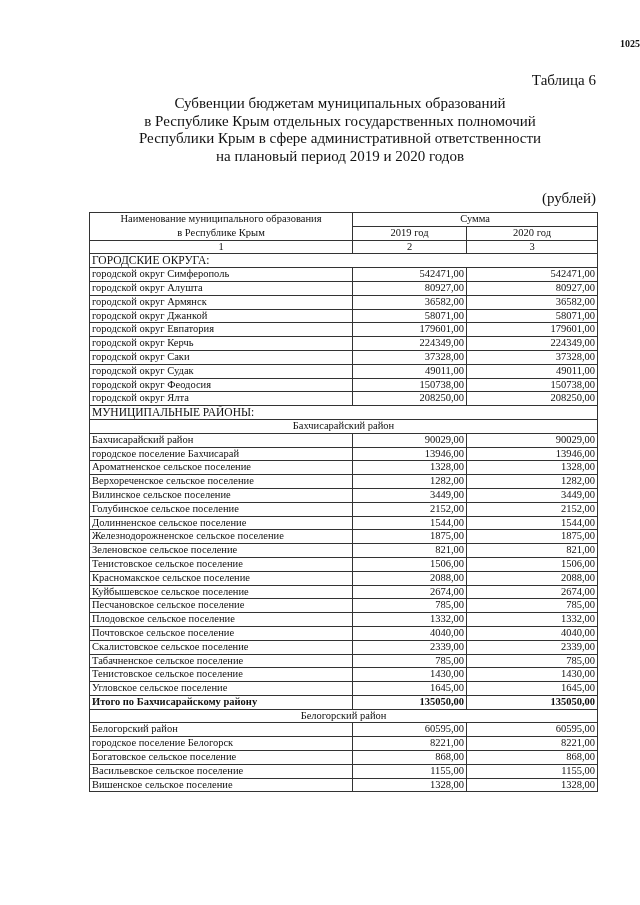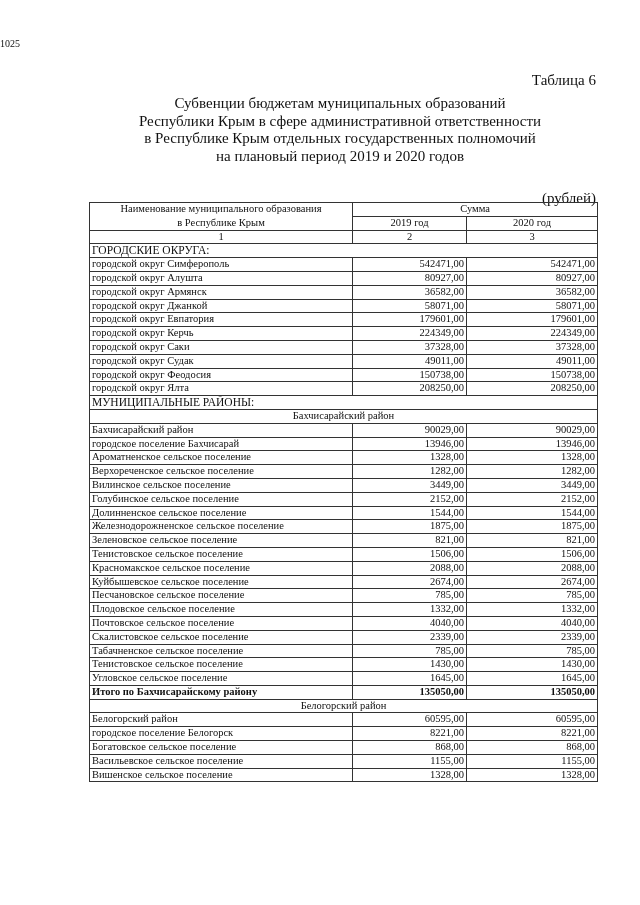--- a/index.html
+++ b/index.html
@@ -1,36 +1,37 @@
 <!DOCTYPE html>
 <html><head>
 <meta charset="utf-8">
 <style>
   html, body { margin: 0; padding: 0; background: #ffffff; }
   body {
     width: 640px; height: 905px; position: relative; overflow: hidden;
     font-family: "Liberation Serif", "DejaVu Serif", serif; color: #111;
   }
   .page-number {
-    position: absolute; top: 38px; left: 0; width: 640px; text-align: left;
+    position: absolute; top: 38px; left: 0; width: 640px; text-align: right;
     font-size: 10px;
+    font-weight: bold;
   }
   .table-label {
     position: absolute; top: 72px; right: 44px; font-size: 15px;
   }
   .title {
     position: absolute; top: 95px; left: 80px; width: 520px; text-align: center;
     font-size: 15px; line-height: 17.6px;
   }
   .title div { white-space: nowrap; }
   .units {
     position: absolute; top: 190px; right: 44px; font-size: 15px;
   }
   table.budget {
-    position: absolute; top: 202px; left: 89px; width: 508px;
+    position: absolute; top: 212px; left: 89px; width: 508px;
     border-collapse: collapse; font-size: 10.5px; table-layout: fixed;
   }
   table.budget td {
     border: 1px solid #333; padding: 0 2px; height: 12.8px; line-height: 12.8px;
     white-space: nowrap; overflow: hidden;
   }
   col.c1 { width: 263px; }
   col.c2 { width: 114px; }
   col.c3 { width: 131px; }
   td.num { text-align: right; }
@@ -40,22 +41,22 @@
   .hdr td { height: 12.8px; }
 </style>
 </head>
 <body>
 
 <div class="page-number">1025</div>
 <div class="table-label">Таблица 6</div>
 
 <div class="title">
   <div>Субвенции бюджетам муниципальных образований</div>
+  <div>в Республике Крым отдельных государственных полномочий</div>
   <div>Республики Крым в сфере административной ответственности</div>
-  <div>в Республике Крым отдельных государственных полномочий</div>
   <div>на плановый период 2019 и 2020 годов</div>
 </div>
 
 <div class="units">(рублей)</div>
 
 <table class="budget">
   <colgroup>
       <col class="c1">
       <col class="c2">
       <col class="c3">

